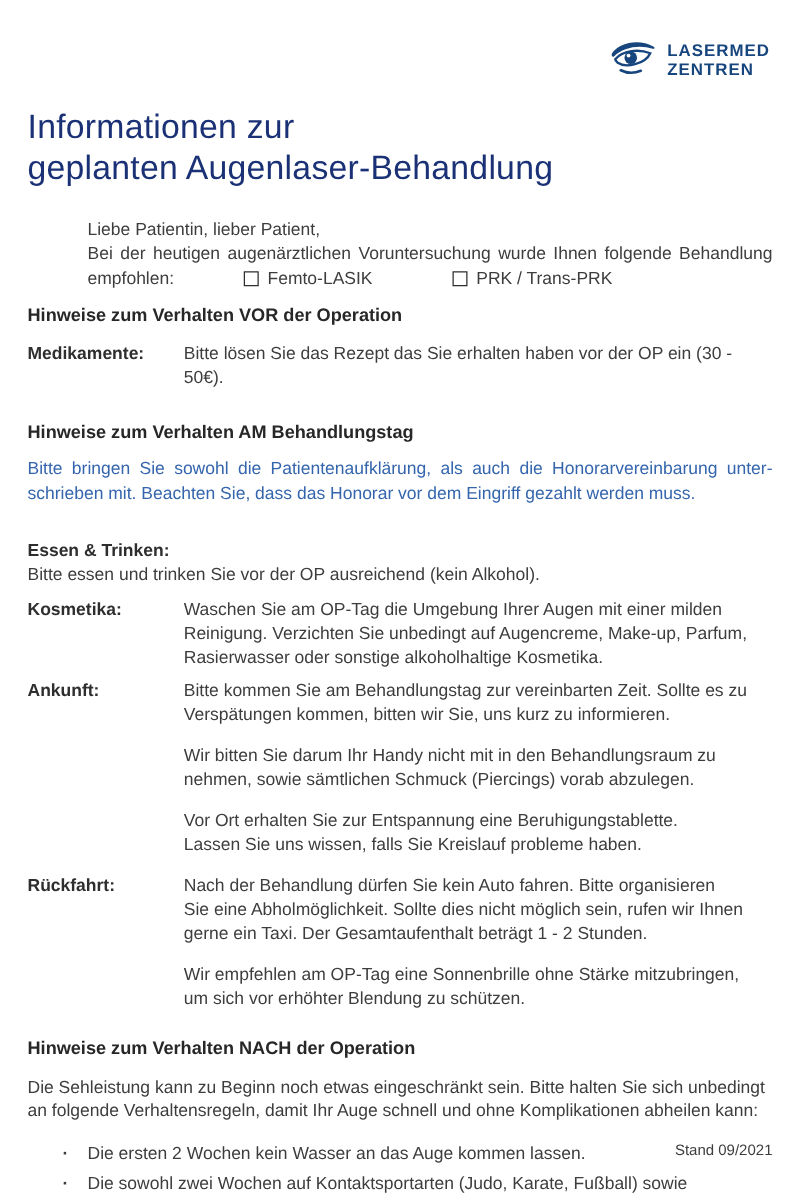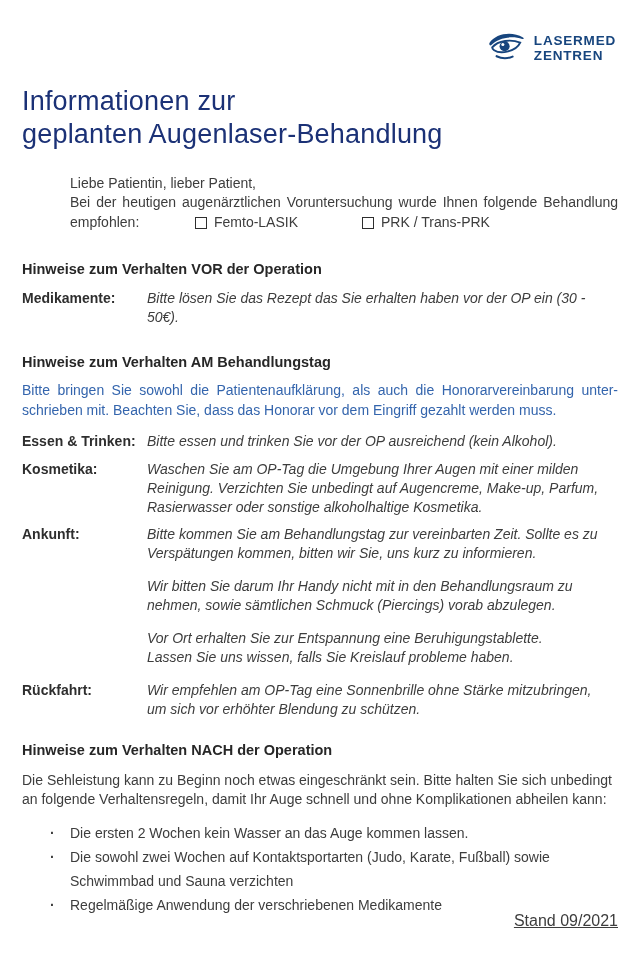--- a/index.html
+++ b/index.html
@@ -36,51 +36,51 @@
   .option { display: flex; align-items: center; }
   .option-1 { width: 167px; }
   .checkbox {
     display: inline-block; width: 12px; height: 12px;
     border: 1.6px solid #2e2e2e; margin-right: 7px;
     background: #fff; flex-shrink: 0;
   }
 
   
   .section-heading { font-weight: bold; color: #272727; font-size: 14.5px; }
-  .heading-vor { margin-top: 28px; }
+  .heading-vor { margin-top: 12px; }
   .heading-am  { margin-top: 26px; }
   .heading-nach{ margin-top: 22px; }
 
   
   .notice { margin-top: 8px; color: #3465ad; line-height: 20px; }
 
   
   .row { display: flex; }
   .row .label { width: 125px; flex-shrink: 0; font-weight: bold; color: #2e2e2e; }
-  .row .content { flex: 1; font-style: italic; }
+  .row .content { flex: 1; }
   .para { white-space: pre-line; }
   .content .para + .para { margin-top: 14px; }
   .row-medikamente { margin-top: 10px; }
-  .row-essen       { margin-top: 12px; }
+  .row-essen       { margin-top: 27px; flex-direction: column; }
   .row-kosmetika   { margin-top: 9px; }
   .row-ankunft     { margin-top: 8px; }
   .row-rueckfahrt  { margin-top: 14px; justify-content: center; }
 
   
   .nach-intro { margin-top: 11px; white-space: pre-line; }
   .bullet-list { margin-top: 12px; list-style: none; }
   .bullet-item { display: flex; line-height: 24px; }
   .bullet-marker { width: 20px; margin-left: 28px; flex-shrink: 0; color: #3d3d3d; }
   .bullet-marker::before { content: "\00B7"; font-weight: bold; }
   .bullet-text { white-space: pre-line; flex: 1; }
 
   
   .footer {
     position: absolute; right: 22px; bottom: 30px;
-    font-size: 16px; color: #3d3d3d; text-decoration: underline;
+    font-size: 12px; color: #3d3d3d;
   }
 </style>
 </head>
 <body>
 
 <div class="page">
 
   <div class="logo-row">
     <div class="logo">
       <span>
@@ -160,20 +160,23 @@
       <div class="para">Wir bitten Sie darum Ihr Handy nicht mit in den Behandlungsraum zu
 nehmen, sowie sämtlichen Schmuck (Piercings) vorab abzulegen.</div>
       <div class="para">Vor Ort erhalten Sie zur Entspannung eine Beruhigungstablette.
 Lassen Sie uns wissen, falls Sie Kreislauf probleme haben.</div>
     </div>
   </div>
 
   <div class="row row-rueckfahrt">
     <div class="label">Rückfahrt:</div>
     <div class="content">
+      <div class="para">Nach der Behandlung dürfen Sie kein Auto fahren. Bitte organisieren
+Sie eine Abholmöglichkeit. Sollte dies nicht möglich sein, rufen wir Ihnen
+gerne ein Taxi. Der Gesamtaufenthalt beträgt 1 - 2 Stunden.</div>
       <div class="para">Wir empfehlen am OP-Tag eine Sonnenbrille ohne Stärke mitzubringen,
 um sich vor erhöhter Blendung zu schützen.</div>
     </div>
   </div>
 
   <div class="section-heading heading-nach">Hinweise zum Verhalten NACH der Operation</div>
 
   <div class="nach-intro">Die Sehleistung kann zu Beginn noch etwas eingeschränkt sein. Bitte halten Sie sich unbedingt
 an folgende Verhaltensregeln, damit Ihr Auge schnell und ohne Komplikationen abheilen kann:</div>
 

